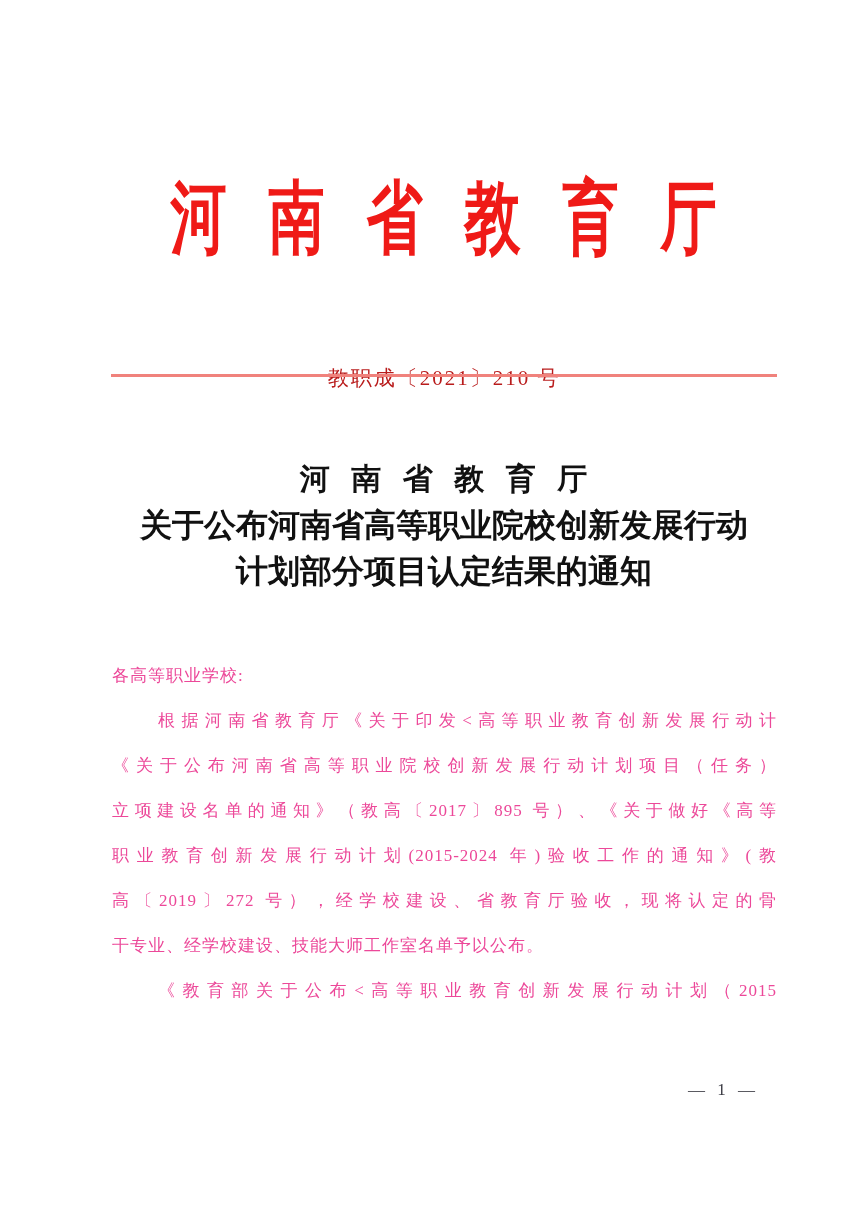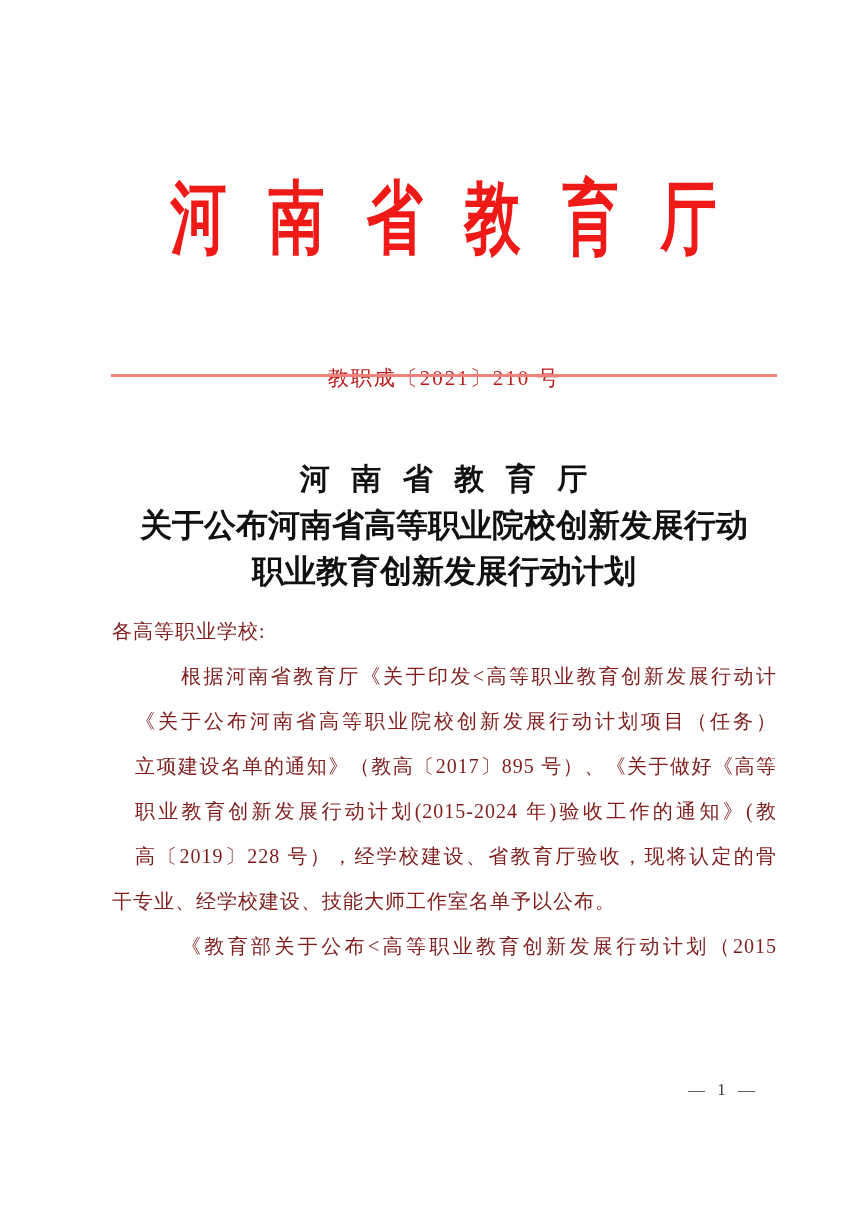--- a/index.html
+++ b/index.html
@@ -75,36 +75,35 @@
   }
   .title-line-big {
     font-size: 32px;
     line-height: 46px;
     letter-spacing: 0px;
     white-space: nowrap;
   }
 
   .body-block {
     position: absolute;
-    top: 609px;
+    top: 653px;
     left: 112px;
     width: 665px;
-    font-size: 20px;
-    color: #7f1d1d;
+    font-size: 17px;
+    color: #ec4899;
   }
   .body-line {
     height: 45px;
     line-height: 45px;
     letter-spacing: 1px;
   }
   .body-line.justify {
     text-align: justify;
     text-align-last: justify;
     text-justify: inter-character;
-    margin-left: 23px;
   }
   .body-line.indent {
     text-indent: 46px;
   }
 
   .page-number {
     position: absolute;
     top: 1080px;
     right: 105px;
     font-size: 17px;
@@ -120,29 +119,29 @@
 
   <div class="agency-header">河 南 省 教 育 厅</div>
 
   <div class="doc-number">教职成〔2021〕210 号</div>
 
   <div class="red-rule"></div>
 
   <div class="title-block">
     <div class="title-line-small">河 南 省 教 育 厅</div>
     <div class="title-line-big">关于公布河南省高等职业院校创新发展行动</div>
-    <div class="title-line-big">职业教育创新发展行动计划</div>
+    <div class="title-line-big">计划部分项目认定结果的通知</div>
   </div>
 
   <div class="body-block">
     <div class="body-line">各高等职业学校:</div>
     <div class="body-line justify indent">根据河南省教育厅《关于印发&lt;高等职业教育创新发展行动计</div>
     <div class="body-line justify">《关于公布河南省高等职业院校创新发展行动计划项目（任务）</div>
     <div class="body-line justify">立项建设名单的通知》（教高〔2017〕895 号）、《关于做好《高等</div>
     <div class="body-line justify">职业教育创新发展行动计划(2015-2024 年)验收工作的通知》(教</div>
-    <div class="body-line justify">高〔2019〕228 号），经学校建设、省教育厅验收，现将认定的骨</div>
+    <div class="body-line justify">高〔2019〕272 号），经学校建设、省教育厅验收，现将认定的骨</div>
     <div class="body-line">干专业、经学校建设、技能大师工作室名单予以公布。</div>
     <div class="body-line justify indent">《教育部关于公布&lt;高等职业教育创新发展行动计划（2015</div>
   </div>
 
   <div class="page-number">— 1 —</div>
 
 </div>
 
 </body></html>

